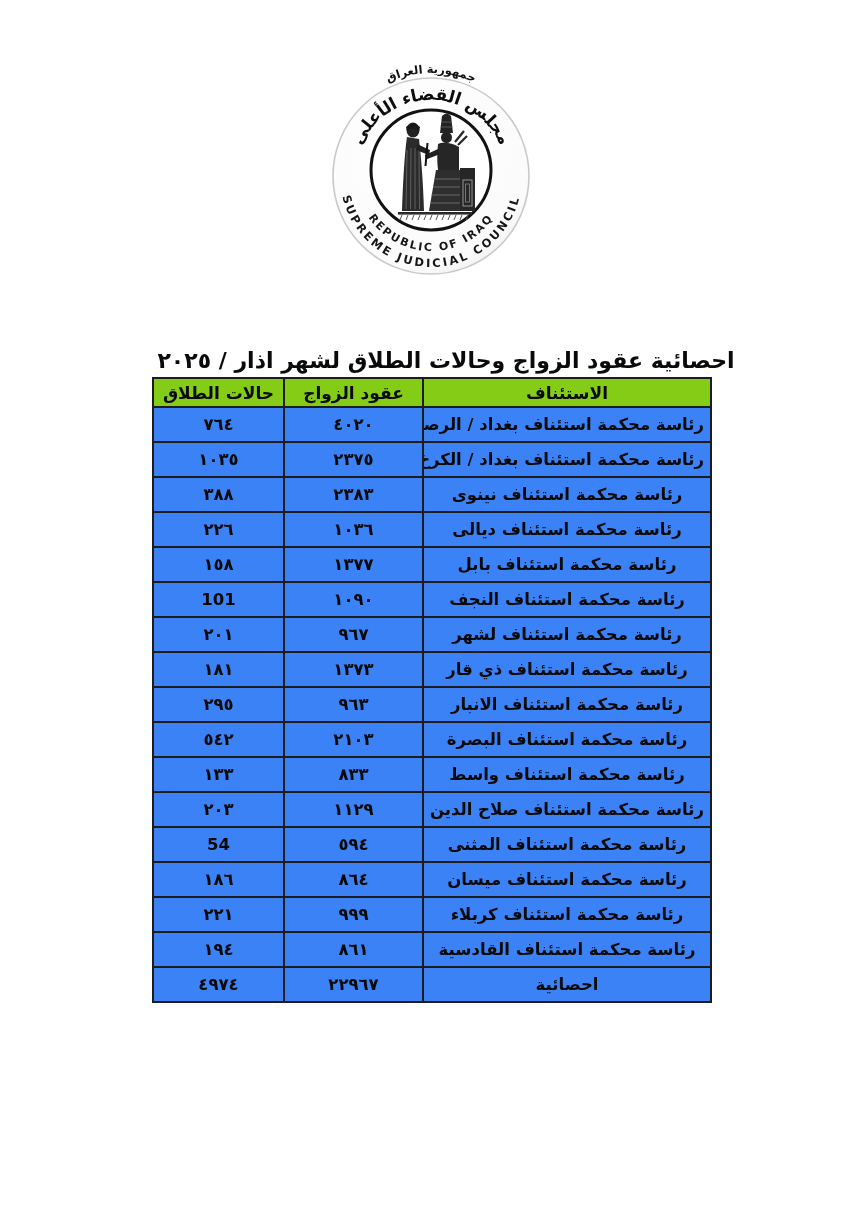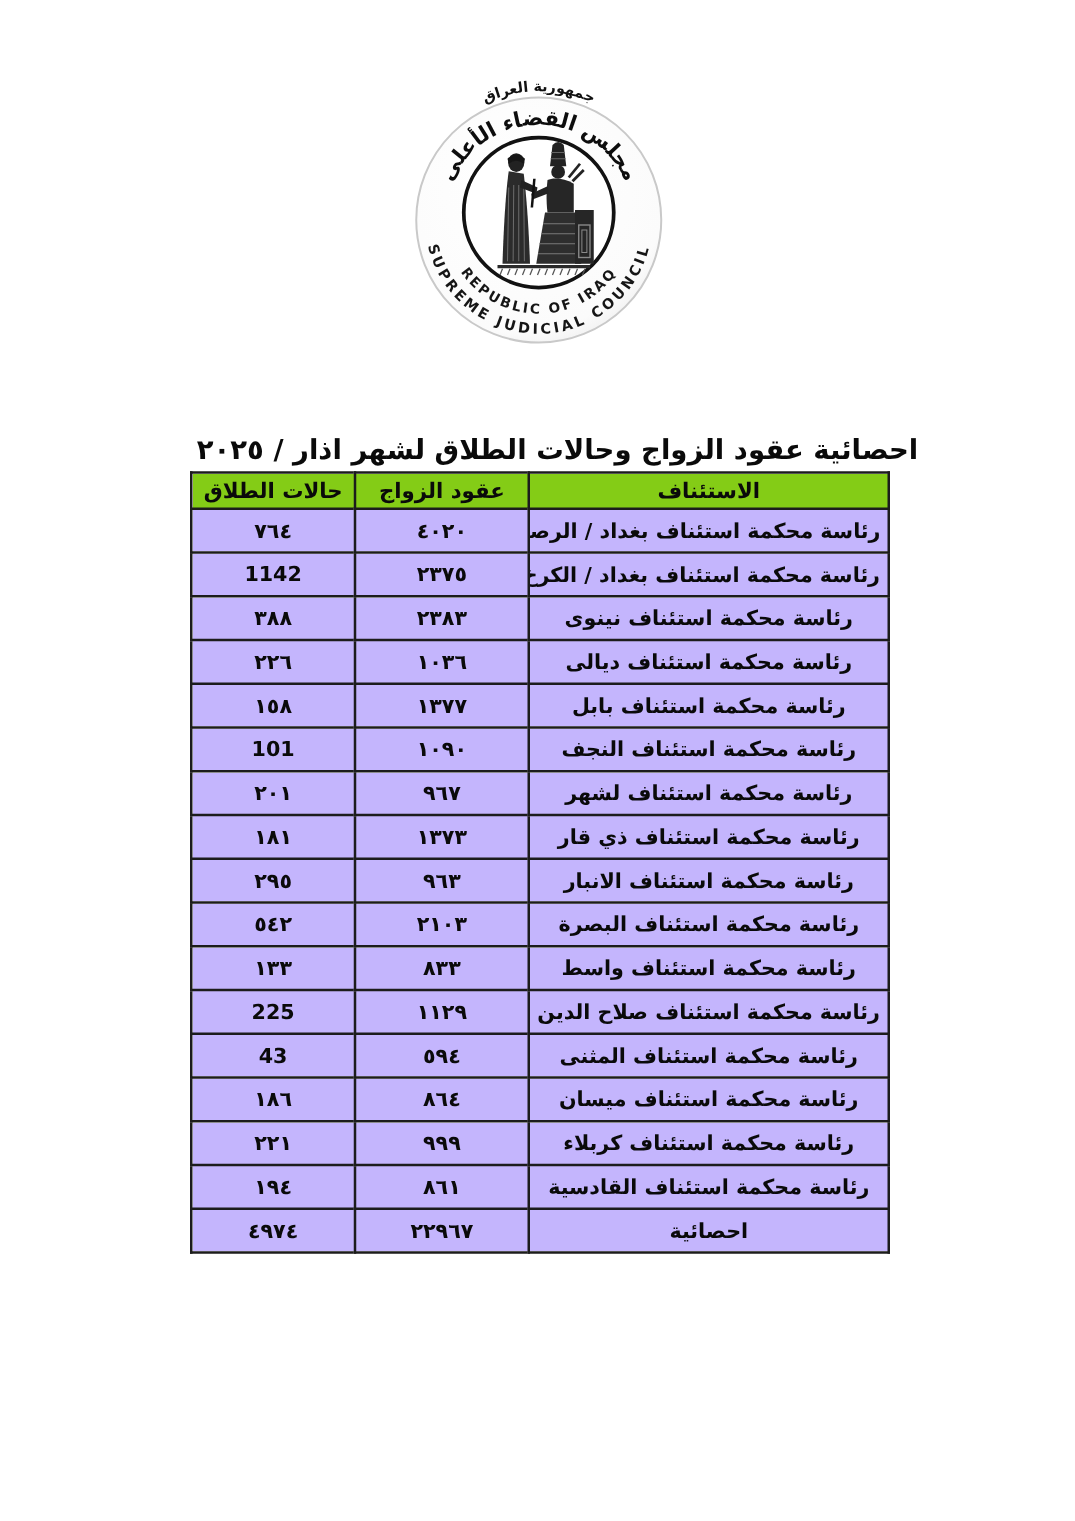--- a/index.html
+++ b/index.html
@@ -65,21 +65,21 @@
   .stats-table th {
     height: 27px;
     background: #84cc16;
     font-size: 17px;
     color: #0a0a0a;
   }
   .stats-table td {
     height: 33px;
     font-size: 16.5px;
     color: #0a0a0a;
-    background: #c4b5fd;
+    background: #3b82f6;
   }
   .col-court   { width: 288px; }
   .col-marr    { width: 139px; }
   .col-div     { width: 131px; }
 </style>
 </head>
 <body>
 
 <div class="page">
 
@@ -187,21 +187,21 @@
     </thead>
     <tbody>
       <tr>
         <td>رئاسة محكمة استئناف بغداد / الرصافة</td>
         <td>٤٠٢٠</td>
         <td>٧٦٤</td>
       </tr>
       <tr>
         <td>رئاسة محكمة استئناف بغداد / الكرخ</td>
         <td>٢٣٧٥</td>
-        <td>1142</td>
+        <td>١٠٣٥</td>
       </tr>
       <tr>
         <td>رئاسة محكمة استئناف نينوى</td>
         <td>٢٣٨٣</td>
         <td>٣٨٨</td>
       </tr>
       <tr>
         <td>رئاسة محكمة استئناف ديالى</td>
         <td>١٠٣٦</td>
         <td>٢٢٦</td>
@@ -237,26 +237,26 @@
         <td>٥٤٢</td>
       </tr>
       <tr>
         <td>رئاسة محكمة استئناف واسط</td>
         <td>٨٣٣</td>
         <td>١٣٣</td>
       </tr>
       <tr>
         <td>رئاسة محكمة استئناف صلاح الدين</td>
         <td>١١٢٩</td>
-        <td>225</td>
+        <td>٢٠٣</td>
       </tr>
       <tr>
         <td>رئاسة محكمة استئناف المثنى</td>
         <td>٥٩٤</td>
-        <td>43</td>
+        <td>54</td>
       </tr>
       <tr>
         <td>رئاسة محكمة استئناف ميسان</td>
         <td>٨٦٤</td>
         <td>١٨٦</td>
       </tr>
       <tr>
         <td>رئاسة محكمة استئناف كربلاء</td>
         <td>٩٩٩</td>
         <td>٢٢١</td>

